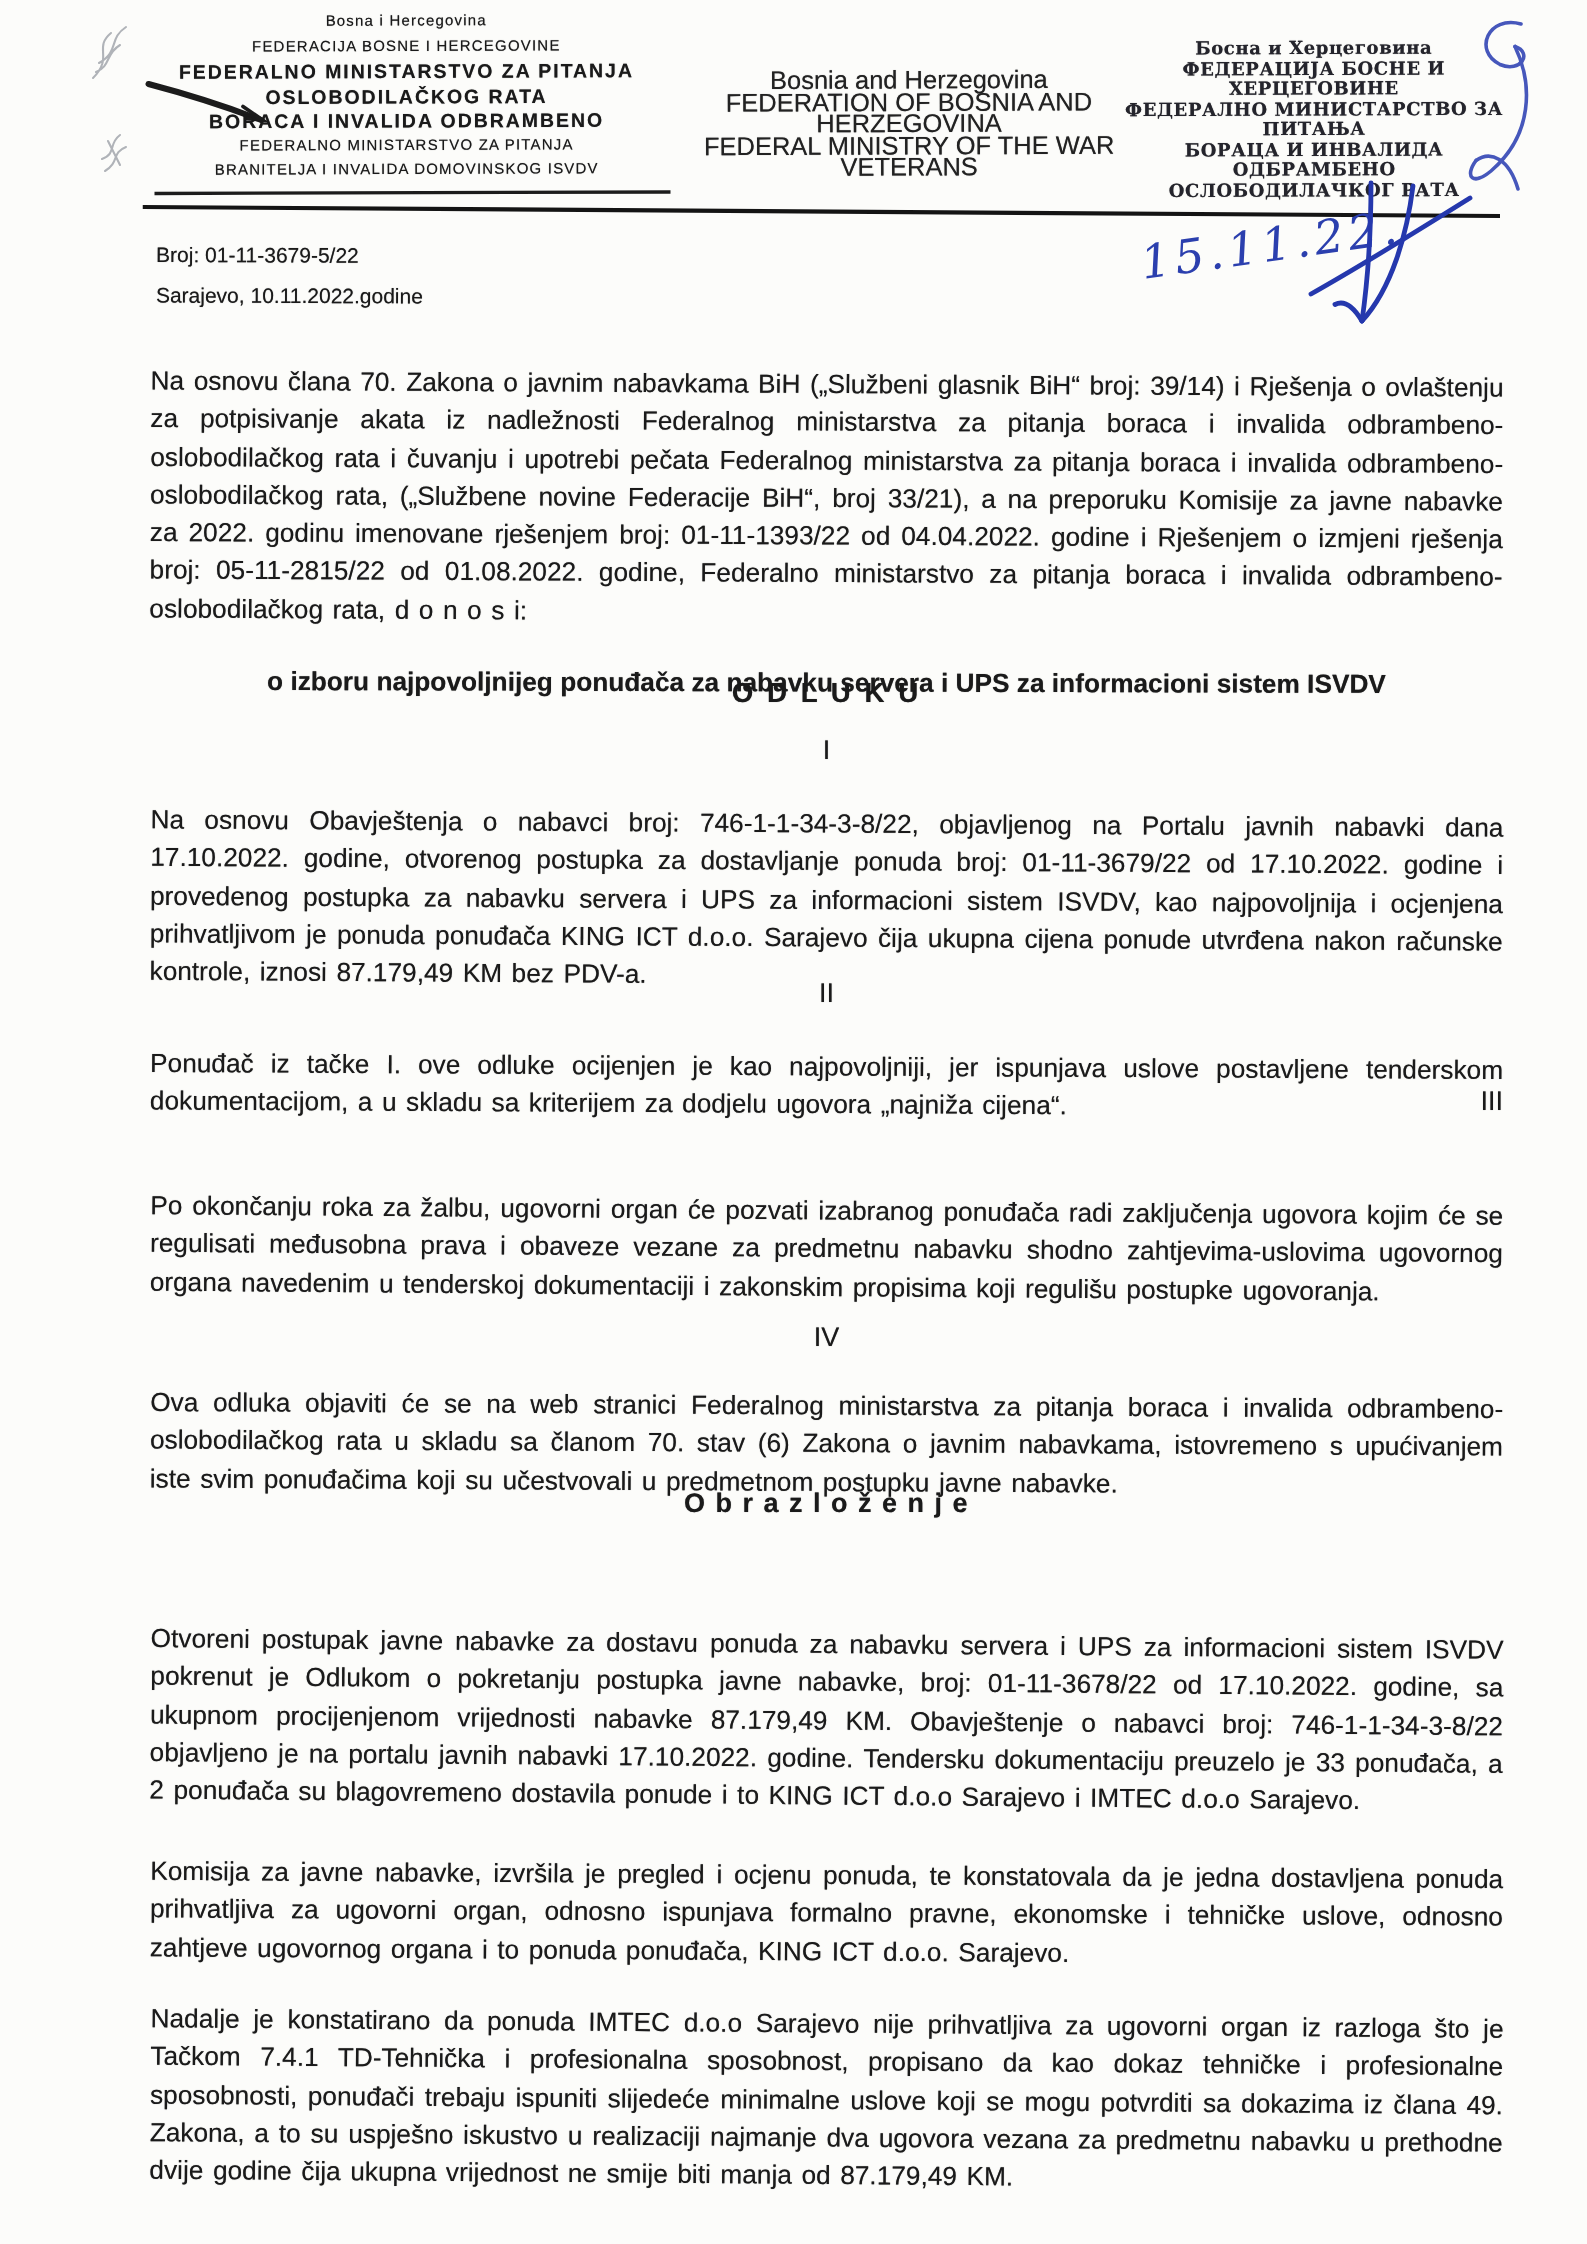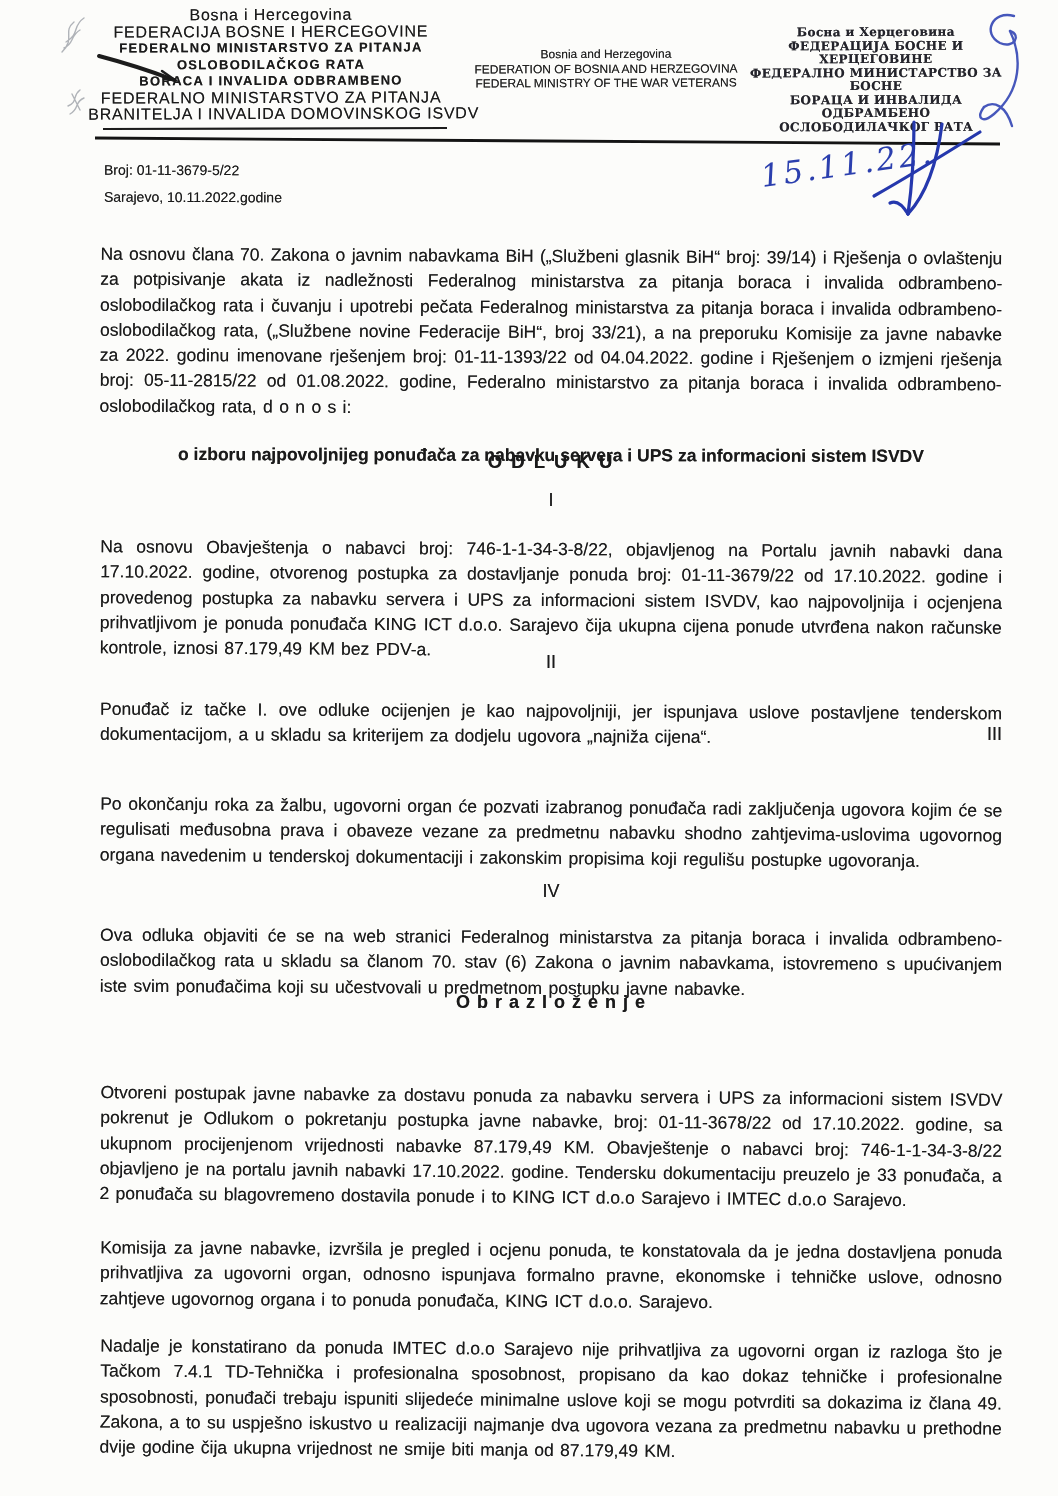--- a/index.html
+++ b/index.html
@@ -5,24 +5,24 @@
   html,body { margin:0; padding:0; background:#e8e8e8; }
   .page {
     position:relative; width:1058px; height:1496px;
     background:#fcfcfa; overflow:hidden;
     font-family:"Liberation Sans", sans-serif;
     color:#1a1a1a;
     text-shadow:0 0 0.5px rgba(25,25,25,0.65);
   }
   
   .hdr-left { position:absolute; left:88px; top:7px; width:366px; text-align:center; transform:rotate(-0.2deg); }
-  .hdr-left div { font-size:16px; line-height:16.5px; letter-spacing:0.8px; white-space:nowrap; }
+  .hdr-left div { font-size:10px; line-height:16.5px; letter-spacing:0.8px; white-space:nowrap; }
   .hdr-left .bold { font-weight:bold; font-size:13px; letter-spacing:1.3px; }
   .hdr-center { position:absolute; left:452px; top:47px; width:308px; text-align:center;
-    font-size:12px; line-height:14.5px; color:#222; transform:rotate(-0.2deg); }
+    font-size:17px; line-height:14.5px; color:#222; transform:rotate(-0.2deg); }
   .hdr-right { position:absolute; left:740px; top:26px; width:272px; text-align:center;
     font-family:"DejaVu Serif", serif; font-weight:bold; font-size:12px; line-height:13.5px;
     color:#24242c; letter-spacing:0.4px; transform:rotate(-0.2deg); }
   .svg-mark { position:absolute; }
   
   .meta { position:absolute; left:104px; top:157px; font-size:14px; line-height:27px; transform:rotate(0.2deg); }
   .hand-date {
     position:absolute; left:760px; top:146px;
     font-family:"DejaVu Serif", serif; font-style:italic;
     font-size:31px; letter-spacing:3px;
@@ -72,21 +72,21 @@
 
   <div class="hdr-center">
     <div>Bosnia and Herzegovina</div>
     <div>FEDERATION OF BOSNIA AND HERZEGOVINA</div>
     <div>FEDERAL MINISTRY OF THE WAR VETERANS</div>
   </div>
 
   <div class="hdr-right">
     <div>Босна и Херцеговина</div>
     <div>ФЕДЕРАЦИЈА БОСНЕ И ХЕРЦЕГОВИНЕ</div>
-    <div>ФЕДЕРАЛНО МИНИСТАРСТВО ЗА БОСНЕ</div>
+    <div>ФЕДЕРАЛНО МИНИСТАРСТВО ЗА ПИТАЊА</div>
     <div>БОРАЦА И ИНВАЛИДА ОДБРАМБЕНО</div>
     <div>ОСЛОБОДИЛАЧКОГ РАТА</div>
   </div>
 
   <svg class="svg-mark" style="left:95px; top:126px;" width="912" height="22" viewBox="0 0 912 22">
     <line x1="8" y1="3" x2="352" y2="2" stroke="#1c1c1c" stroke-width="2.2"></line>
     <line x1="0" y1="12" x2="905" y2="18" stroke="#141414" stroke-width="2.8"></line>
   </svg>
 
   <svg class="svg-mark" style="left:962px; top:8px;" width="82" height="132" viewBox="0 0 82 132">

